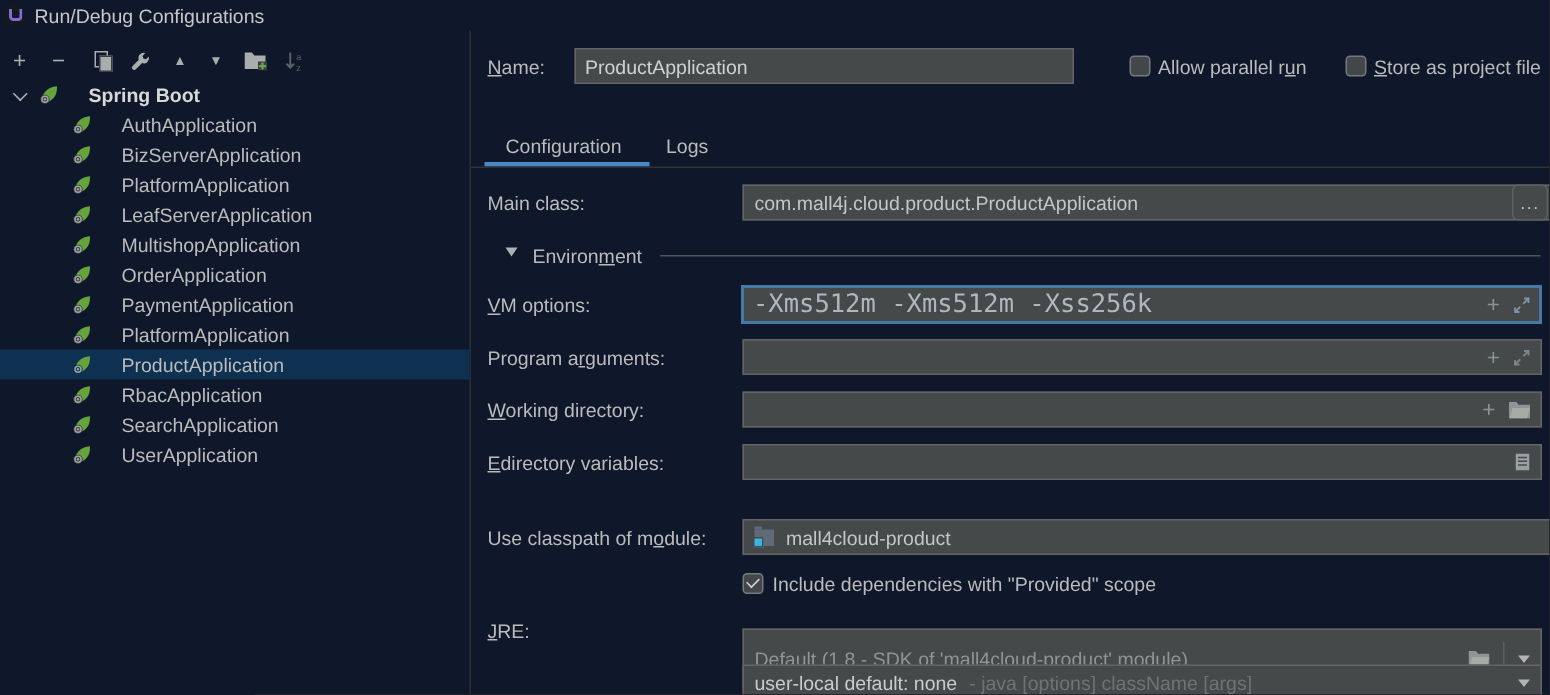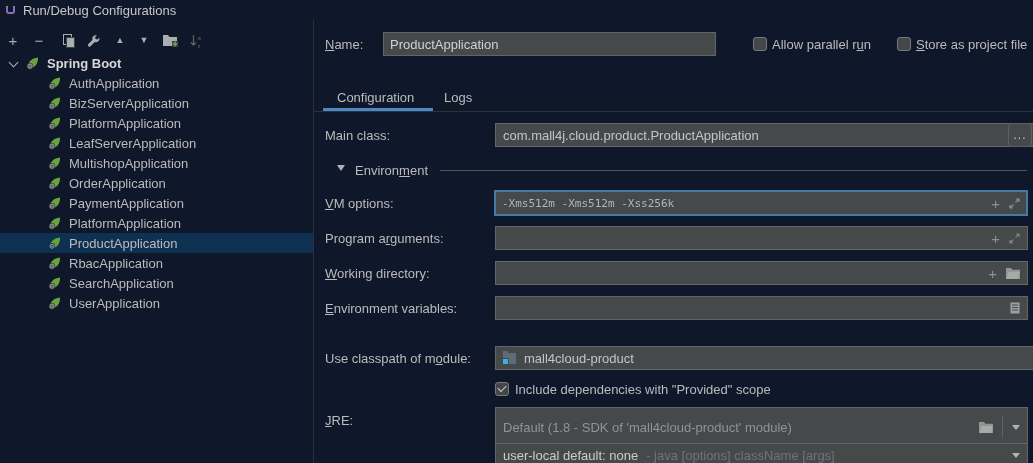--- a/index.html
+++ b/index.html
@@ -20,35 +20,35 @@
   .copy-icon{position:relative;width:13px;height:14px;}
   .copy-icon::before{content:"";position:absolute;left:1px;top:0;width:7px;height:9px;border:1px solid #a9adb0;}
   .copy-icon::after{content:"";position:absolute;left:4px;top:3px;width:7px;height:9px;background:#a9adb0;border:1px solid #3c3f41;}
 
   
   .trow{position:absolute;left:0;width:313px;height:20px;display:flex;align-items:center;box-sizing:border-box;}
   .trow.child{padding-left:48px;}
   .trow.rootrow{padding-left:8px;}
   .trow.selected{background:#0e3152;}
   .tbold{font-weight:bold;color:#d8d8d8;}
-  .tlabel{margin-left:8px;}
+  .tlabel{margin-left:20px;}
   .chev{display:inline-block;width:6px;height:6px;border-right:1.5px solid #aeb0b2;border-bottom:1.5px solid #aeb0b2;flex:0 0 auto;}
   .chev.down{transform:rotate(45deg);margin:0 9px 2px 2px;}
   .chev.right{transform:rotate(-45deg);margin:0 9px 0 2px;}
   .leaf{display:inline-flex;width:13px;height:13px;flex:0 0 auto;}
 
   .vdivider{position:absolute;left:313px;top:20px;width:1px;height:443px;background:#2d3032;}
 
   
   .flabel{position:absolute;left:325px;white-space:nowrap;}
   .field{position:absolute;display:flex;align-items:center;gap:8px;box-sizing:border-box;background:#45494a;border:1px solid #646464;padding:0 7px;overflow:hidden;}
   .field.focus{border:2px solid #4678a8;padding:0 6px;}
   .ficons{margin-left:auto;display:flex;align-items:center;gap:9px;}
   .plus-g{color:#87939b;font-size:15px;line-height:13px;}
-  .mono{font-family:"DejaVu Sans Mono",monospace;font-size:11px;color:#adb7bf;}
+  .mono{font-family:"DejaVu Sans Mono",monospace;font-size:17px;color:#adb7bf;}
   .valtext{color:#c3c6c8;}
   .graytext{color:#8f9496;}
   .hinttext{color:#6e7377;}
   .cb{position:absolute;width:14px;height:14px;border:1px solid #747a7d;border-radius:3px;background:#43474a;box-sizing:border-box;}
   .cb.checked::after{content:"";position:absolute;left:2px;top:2px;width:7px;height:4px;border-left:1.7px solid #d4d4d4;border-bottom:1.7px solid #d4d4d4;transform:rotate(-45deg);}
   .arr-down{width:0;height:0;border-left:4px solid transparent;border-right:4px solid transparent;border-top:5px solid #b3b3b3;}
   .tri-down{width:0;height:0;border-left:4.5px solid transparent;border-right:4.5px solid transparent;border-top:6px solid #aeb1b3;}
   .tab{position:absolute;top:90px;}
   .tab-underline{position:absolute;left:323px;top:108px;width:110px;height:3px;background:#4a88c7;}
   .tabs-sep{position:absolute;left:314px;top:111px;width:719px;height:1px;background:#303334;}
@@ -311,21 +311,21 @@
     <span class="valtext"></span>
     <span class="ficons">
       <span class="plus-g">+</span>
       <svg width="14" height="11" viewBox="0 0 14 11">
           <path fill="#8f959a" d="M0 0h5l1.3 1.8H14V11H0z"></path>
           <path fill="#a6aba6" d="M2.2 4H14l-2 7H.5z"></path>
         </svg>
     </span>
   </div>
 
-  <span class="flabel" style="top:301px"><span></span><span class="mn">E</span><span>nvironment variables:</span></span>
+  <span class="flabel" style="top:301px"><span></span><span class="mn">E</span><span>directory variables:</span></span>
   <div class="field" style="left:495px;top:296px;width:533px;height:24px">
     <span class="valtext"></span>
     <span class="ficons">
       <svg width="10" height="12" viewBox="0 0 10 12">
           <rect x="0.5" y="0.5" width="9" height="11" fill="#9aa0a3"></rect>
           <path d="M2 3h6M2 5.5h6M2 8h6" stroke="#45494a"></path>
         </svg>
     </span>
   </div>
 
@@ -335,21 +335,21 @@
     <span class="valtext nowrap">mall4cloud-product</span>
     <span class="ficons">
         <span class="arr-down"></span>
       </span>
   </div>
 
   <span class="cb checked" style="left:495px;top:382px"></span>
   <span class="flabel nowrap" style="left:515px;top:382px">Include dependencies with "Provided" scope</span>
 
   <span class="flabel" style="top:413px"><span></span><span class="mn">J</span><span>RE:</span></span>
-  <div class="field" style="left:495px;top:407px;width:533px;height:40px">
+  <div class="field" style="left:495px;top:419px;width:533px;height:40px">
     <span class="graytext nowrap">Default (1.8 - SDK of 'mall4cloud-product' module)</span>
     <span class="ficons">
       <svg width="14" height="11" viewBox="0 0 14 11">
           <path fill="#8f959a" d="M0 0h5l1.3 1.8H14V11H0z"></path>
           <path fill="#a6aba6" d="M2.2 4H14l-2 7H.5z"></path>
         </svg>
       <span class="combo-div"></span>
       <span class="arr-down"></span>
     </span>
   </div>

